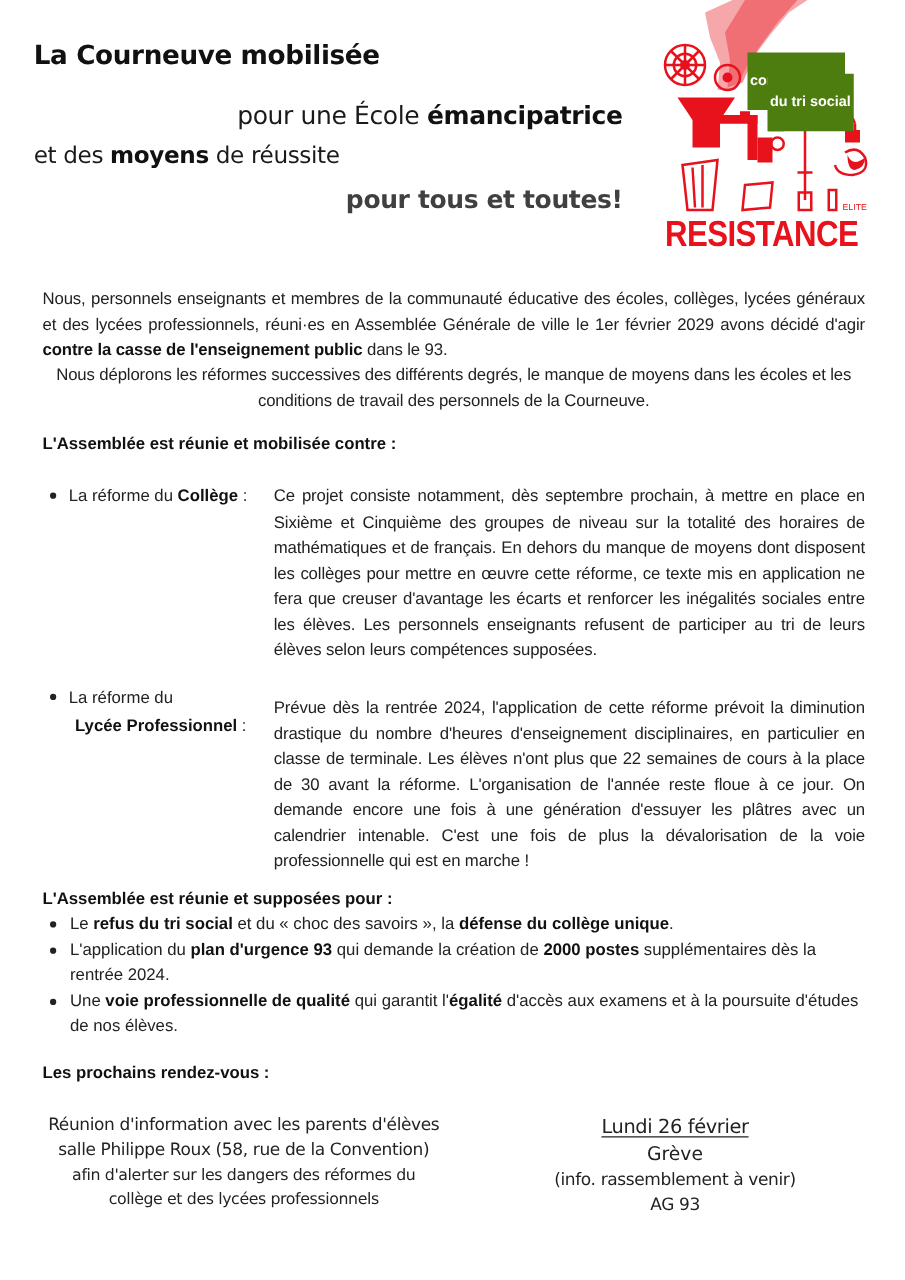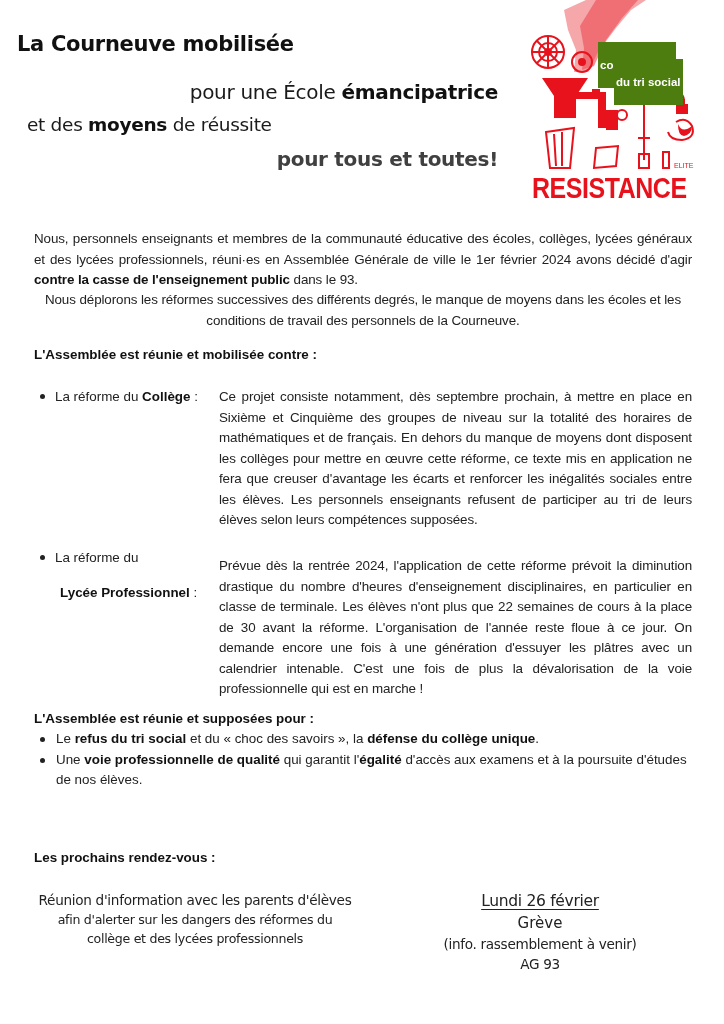--- a/index.html
+++ b/index.html
@@ -12,21 +12,21 @@
       height: 1024px;
       position: relative;
       overflow: hidden;
       color: #1a1a1a;
       font-family: "DejaVu Sans", sans-serif;
     }
     .abs { position: absolute; }
 
     
     .title-main {
-      left: 17px; top: 32px;
+      left: 27px; top: 32px;
       font-family: "DejaVu Sans", sans-serif;
       font-weight: bold;
       font-size: 21px;
       color: #111;
       letter-spacing: -0.3px;
       white-space: nowrap;
     }
     .sub1 {
       right: 226px; top: 80px;
       font-size: 20px;
@@ -120,21 +120,21 @@
       display: inline-block;
       width: 5px; height: 5px;
       border-radius: 50%;
       background: #222;
       margin-right: 10px;
       vertical-align: middle;
       position: relative; top: -1px;
     }
     .rl-college { top: 387px; }
     .rl-lycee { top: 548px; }
-    .rl-lycee .line2 { display: block; padding-left: 20px; margin-top: 14px; }
+    .rl-lycee .line2 { display: block; padding-left: 20px; margin-top: 2px; }
 
     .reform-text {
       left: 219px; width: 473px;
       font-family: "Liberation Sans", sans-serif;
       font-size: 13.4px;
       line-height: 20.5px;
       color: #222;
       text-align: justify;
       letter-spacing: -0.1px;
     }
@@ -261,21 +261,21 @@
       <path d="M152 124 q4 10 14 2 q0 8 -8 10 q-6 0 -6 -12 Z" stroke="none"></path>
       <text x="148" y="168" font-size="7" font-family="Liberation Sans, sans-serif" fill="#e8121c" stroke="none">ELITE</text>
     </g>
   </svg>
   <div class="logo-tag t1">contre l'école</div>
   <div class="logo-tag t2">du tri social</div>
   <div class="logo-res">RESISTANCE</div>
 </div>
 
 <div class="abs para intro1">
-  <span>Nous, personnels enseignants et membres de la communauté éducative des écoles, collèges, lycées généraux et des lycées professionnels, réuni·es en Assemblée Générale de ville le 1er février 2024 avons décidé d'agir </span><b>contre la casse de l'enseignement public</b><span> dans le 93.</span>
+  <span>Nous, personnels enseignants et membres de la communauté éducative des écoles, collèges, lycées généraux et des lycées professionnels, réuni·es en Assemblée Générale de ville le 1er février 2029 avons décidé d'agir </span><b>contre la casse de l'enseignement public</b><span> dans le 93.</span>
 </div>
 <div class="abs para intro2">Nous déplorons les réformes successives des différents degrés, le manque de moyens dans les écoles et les conditions de travail des personnels de la Courneuve.</div>
 
 <div class="abs heading h-contre">L'Assemblée est réunie et mobilisée contre :</div>
 
 <div class="abs reform-label rl-college">
   <span class="dot"></span><span>La réforme du </span><b>Collège</b><span> :</span>
 </div>
 <div class="abs reform-text rt-college">Ce projet consiste notamment, dès septembre prochain, à mettre en place en Sixième et Cinquième des groupes de niveau sur la totalité des horaires de mathématiques et de français. En dehors du manque de moyens dont disposent les collèges pour mettre en œuvre cette réforme, ce texte mis en application ne fera que creuser d'avantage les écarts et renforcer les inégalités sociales entre les élèves. Les personnels enseignants refusent de participer au tri de leurs élèves selon leurs compétences supposées.</div>
 
@@ -285,28 +285,32 @@
 </div>
 <div class="abs reform-text rt-lycee">Prévue dès la rentrée 2024, l'application de cette réforme prévoit la diminution drastique du nombre d'heures d'enseignement disciplinaires, en particulier en classe de terminale. Les élèves n'ont plus que 22 semaines de cours à la place de 30 avant la réforme. L'organisation de l'année reste floue à ce jour. On demande encore une fois à une génération d'essuyer les plâtres avec un calendrier intenable. C'est une fois de plus la dévalorisation de la voie professionnelle qui est en marche !</div>
 
 <div class="abs heading h-pour">L'Assemblée est réunie et supposées pour :</div>
 
 <ul class="abs pour-list">
   <li>
     <span class="dot"></span><span>Le </span><b>refus du tri social</b><span> et du « choc des savoirs », la </span><b>défense du collège unique</b><span>.</span>
   </li>
   <li>
+    <span class="dot"></span><span>L'application du </span><b>plan d'urgence 93</b><span> qui demande la création de </span><b>2000 postes</b><span> supplémentaires dès la rentrée 2024.</span>
+  </li>
+  <li>
     <span class="dot"></span><span>Une </span><b>voie professionnelle de qualité</b><span> qui garantit l'</span><b>égalité</b><span> d'accès aux examens et à la poursuite d'études de nos élèves.</span>
   </li>
 </ul>
 
 <div class="abs heading h-rdv">Les prochains rendez-vous :</div>
 
 <div class="abs event event-left">
   <div class="l-big">Réunion d'information avec les parents d'élèves</div>
+  <div class="l-big">salle Philippe Roux (58, rue de la Convention)</div>
   <div class="l-mid">afin d'alerter sur les dangers des réformes du</div>
   <div class="l-mid">collège et des lycées professionnels</div>
 </div>
 
 <div class="abs event event-right">
   <div class="date">Lundi 26 février</div>
   <div class="l-greve">Grève</div>
   <div class="l-big">(info. rassemblement à venir)</div>
   <div class="l-big">AG 93</div>
 </div>

